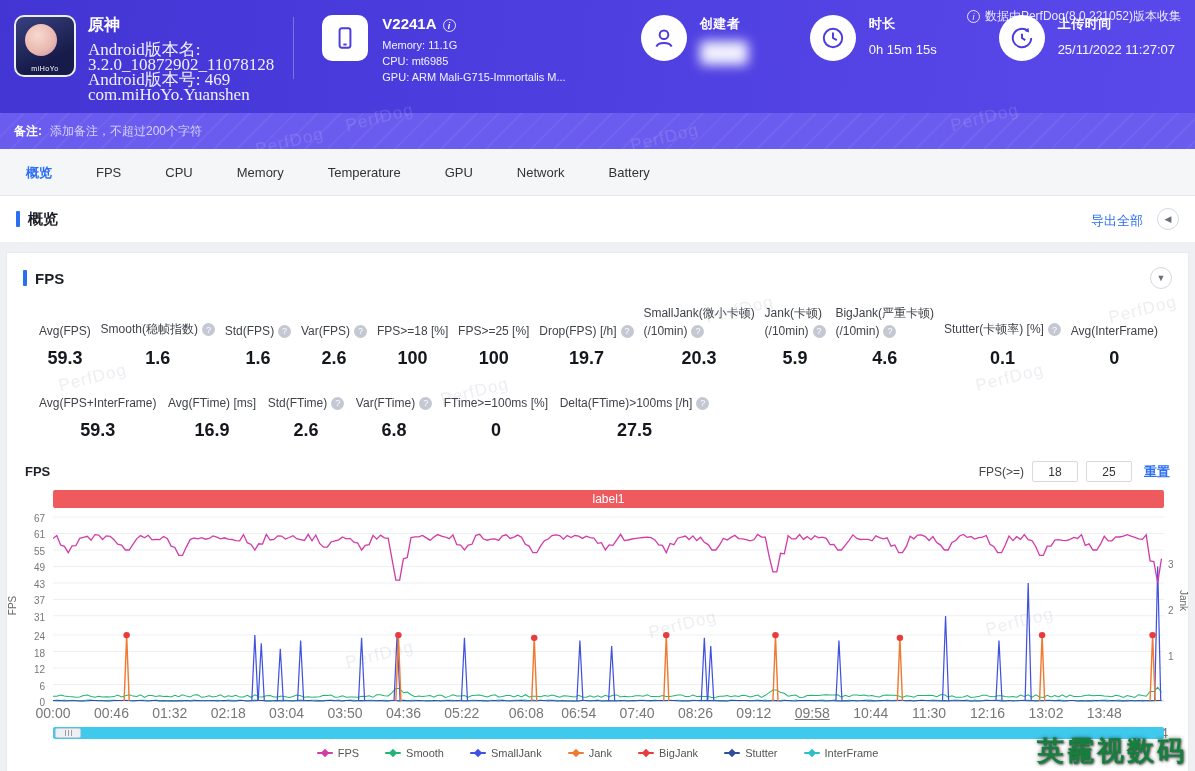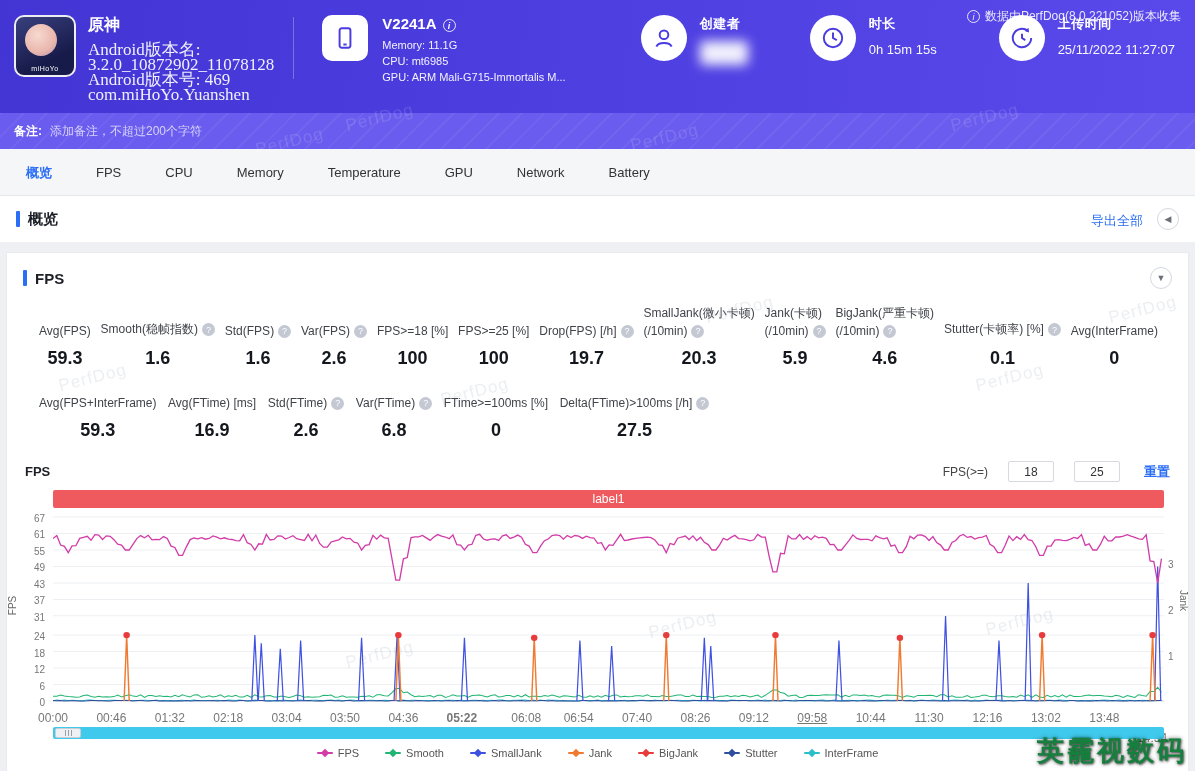--- a/index.html
+++ b/index.html
@@ -66,37 +66,37 @@
   .stat-label, .stat-sub { font-size:12px; color:#40434a; white-space:nowrap; display:flex; align-items:center; }
   .stat-sub { margin-top:2px; }
   .stat-value { font-size:18px; font-weight:700; color:#14171d; margin-top:10px; align-self:center; }
   .help { display:inline-flex; width:13px; height:13px; border-radius:50%; background:#c3c8d2; color:#fff;
           font-size:9px; align-items:center; justify-content:center; margin-left:4px; cursor:pointer; flex:none; }
 
   
   .chart-block { margin-top:20px; }
   .chart-controls { display:flex; align-items:center; padding:0 18px; }
   .chart-axis-title { font-size:13px; font-weight:700; color:#1c1f26; }
-  .ctrl-right { margin-left:auto; display:flex; align-items:center; gap:20px; font-size:12px; color:#444; }
+  .ctrl-right { margin-left:auto; display:flex; align-items:center; gap:8px; font-size:12px; color:#444; }
   .thresh-input { width:46px; height:21px; border:1px solid #d6dae0; border-radius:2px; text-align:center;
                   font-size:12px; color:#333; font-family:"Liberation Sans",sans-serif; }
   .reset-link { color:#2a6ef5; font-size:13px; font-weight:700; cursor:pointer; margin-left:4px; }
 
   .chart-row { display:flex; margin-top:8px; }
   .y-gutter { width:46px; position:relative; }
   .yl-rot { position:absolute; left:-4px; top:110px; transform:rotate(-90deg); font-size:10px; color:#666; }
   .y-inner { position:absolute; top:24px; left:0; right:0; height:192px; }
   .y-inner span { position:absolute; right:8px; font-size:10px; color:#777; }
   .center-col { flex:1; min-width:0; }
   .label1-bar { height:18px; background:#ef5a5e; color:#fff; font-size:12px; display:flex; align-items:center;
                 justify-content:center; border-radius:2px; margin-bottom:5px; cursor:pointer; }
   .plot { position:relative; height:192px; }
   .plot svg { width:100%; height:192px; display:block; }
   .x-labels { position:relative; height:16px; }
-  .x-labels span { position:absolute; top:6px; transform:translateX(-50%); font-size:12px; color:#777; white-space:nowrap; }
+  .x-labels span { position:absolute; top:0; transform:translateX(-50%); font-size:14px; color:#777; white-space:nowrap; }
   .r-gutter { width:24px; position:relative; }
   .yr-rot { position:absolute; right:-6px; top:105px; transform:rotate(90deg); font-size:10px; color:#666; }
   .yr-inner { position:absolute; top:24px; left:0; right:0; height:192px; }
   .yr-inner span { position:absolute; left:4px; font-size:10px; color:#777; }
 
   .scrollbar { margin:6px 24px 0 46px; height:12px; background:#3fc9ec; border-radius:2px; position:relative; cursor:pointer; }
   .scroll-handle { position:absolute; left:2px; top:1px; width:26px; height:10px; background:#eef0f3; border:1px solid #c9cdd4;
                    border-radius:2px; display:flex; align-items:center; justify-content:center; gap:2px; cursor:grab; }
   .scroll-handle i { width:1px; height:6px; background:#9aa0aa; }
 
@@ -441,21 +441,21 @@
             </svg>
         </div>
         <div class="x-labels" id="x-labels">
             <span style="left: 0%;">00:00</span>
             <span style="left: 5.25714%;">00:46</span>
             <span style="left: 10.5143%;">01:32</span>
             <span style="left: 15.7714%;">02:18</span>
             <span style="left: 21.0286%;">03:04</span>
             <span style="left: 26.2857%;">03:50</span>
             <span style="left: 31.5429%;">04:36</span>
-            <span style="left: 36.8%; font-weight: bold;">05:22</span>
+            <span style="left: 36.8%;">05:22</span>
             <span style="left: 42.0571%; padding-left: 12px;">06:08</span>
             <span style="left: 47.3143%;">06:54</span>
             <span style="left: 52.5714%;">07:40</span>
             <span style="left: 57.8286%;">08:26</span>
             <span style="left: 63.0857%;">09:12</span>
             <span style="left: 68.3429%; text-decoration: underline;">09:58</span>
             <span style="left: 73.6%;">10:44</span>
             <span style="left: 78.8571%;">11:30</span>
             <span style="left: 84.1143%;">12:16</span>
             <span style="left: 89.3714%;">13:02</span>

